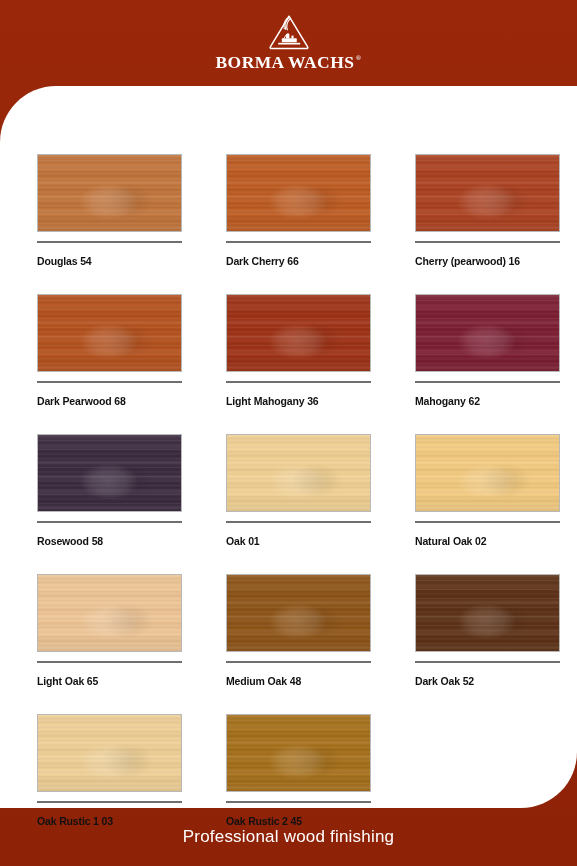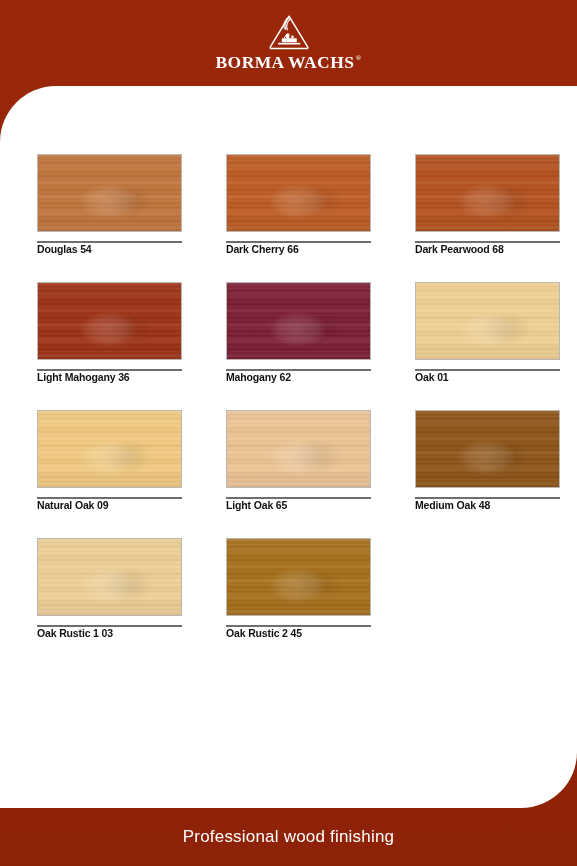--- a/index.html
+++ b/index.html
@@ -176,21 +176,21 @@
 
   
   .swatch-rule {
     width: 145px;
     height: 1.5px;
     background: #6e6e6e;
     margin-top: 9px;
   }
 
   .swatch-label {
-    margin-top: 0;
+    margin-top: 12px;
     font-family: "Liberation Sans", sans-serif;
     font-weight: 700;
     font-size: 10.5px;
     color: #111111;
     letter-spacing: -0.15px;
     line-height: 1.15;
     white-space: nowrap;
   }
 
   
@@ -266,20 +266,31 @@
             <div class="chip-bands"></div>
             <div class="chip-grain"></div>
             <div class="chip-figure"></div>
             <div class="chip-shade"></div>
           </div>
           <div class="swatch-rule"></div>
           <div class="swatch-label">Dark Cherry 66</div>
         </div>
         <div class="swatch-cell">
           <div class="swatch-chip">
+            <div class="chip-base" style="background: rgb(171, 66, 34);"></div>
+            <div class="chip-bands"></div>
+            <div class="chip-grain"></div>
+            <div class="chip-figure"></div>
+            <div class="chip-shade"></div>
+          </div>
+          <div class="swatch-rule"></div>
+          <div class="swatch-label">Cherry (pearwood) 16</div>
+        </div>
+        <div class="swatch-cell">
+          <div class="swatch-chip">
             <div class="chip-base" style="background: rgb(180, 82, 31);"></div>
             <div class="chip-bands"></div>
             <div class="chip-grain"></div>
             <div class="chip-figure"></div>
             <div class="chip-shade"></div>
           </div>
           <div class="swatch-rule"></div>
           <div class="swatch-label">Dark Pearwood 68</div>
         </div>
         <div class="swatch-cell">
@@ -299,39 +310,50 @@
             <div class="chip-bands"></div>
             <div class="chip-grain"></div>
             <div class="chip-figure"></div>
             <div class="chip-shade"></div>
           </div>
           <div class="swatch-rule"></div>
           <div class="swatch-label">Mahogany 62</div>
         </div>
         <div class="swatch-cell">
           <div class="swatch-chip">
+            <div class="chip-base" style="background: rgb(60, 44, 64);"></div>
+            <div class="chip-bands"></div>
+            <div class="chip-grain"></div>
+            <div class="chip-figure"></div>
+            <div class="chip-shade"></div>
+          </div>
+          <div class="swatch-rule"></div>
+          <div class="swatch-label">Rosewood 58</div>
+        </div>
+        <div class="swatch-cell">
+          <div class="swatch-chip">
             <div class="chip-base" style="background: rgb(240, 208, 147);"></div>
             <div class="chip-bands"></div>
             <div class="chip-grain"></div>
             <div class="chip-figure"></div>
             <div class="chip-shade"></div>
           </div>
           <div class="swatch-rule"></div>
           <div class="swatch-label">Oak 01</div>
         </div>
         <div class="swatch-cell">
           <div class="swatch-chip">
             <div class="chip-base" style="background: rgb(242, 202, 128);"></div>
             <div class="chip-bands"></div>
             <div class="chip-grain"></div>
             <div class="chip-figure"></div>
             <div class="chip-shade"></div>
           </div>
           <div class="swatch-rule"></div>
-          <div class="swatch-label">Natural Oak 09</div>
+          <div class="swatch-label">Natural Oak 02</div>
         </div>
         <div class="swatch-cell">
           <div class="swatch-chip">
             <div class="chip-base" style="background: rgb(237, 196, 149);"></div>
             <div class="chip-bands"></div>
             <div class="chip-grain"></div>
             <div class="chip-figure"></div>
             <div class="chip-shade"></div>
           </div>
           <div class="swatch-rule"></div>
@@ -340,20 +362,31 @@
         <div class="swatch-cell">
           <div class="swatch-chip">
             <div class="chip-base" style="background: rgb(142, 85, 25);"></div>
             <div class="chip-bands"></div>
             <div class="chip-grain"></div>
             <div class="chip-figure"></div>
             <div class="chip-shade"></div>
           </div>
           <div class="swatch-rule"></div>
           <div class="swatch-label">Medium Oak 48</div>
+        </div>
+        <div class="swatch-cell">
+          <div class="swatch-chip">
+            <div class="chip-base" style="background: rgb(94, 51, 24);"></div>
+            <div class="chip-bands"></div>
+            <div class="chip-grain"></div>
+            <div class="chip-figure"></div>
+            <div class="chip-shade"></div>
+          </div>
+          <div class="swatch-rule"></div>
+          <div class="swatch-label">Dark Oak 52</div>
         </div>
         <div class="swatch-cell">
           <div class="swatch-chip">
             <div class="chip-base" style="background: rgb(238, 207, 150);"></div>
             <div class="chip-bands"></div>
             <div class="chip-grain"></div>
             <div class="chip-figure"></div>
             <div class="chip-shade"></div>
           </div>
           <div class="swatch-rule"></div>

